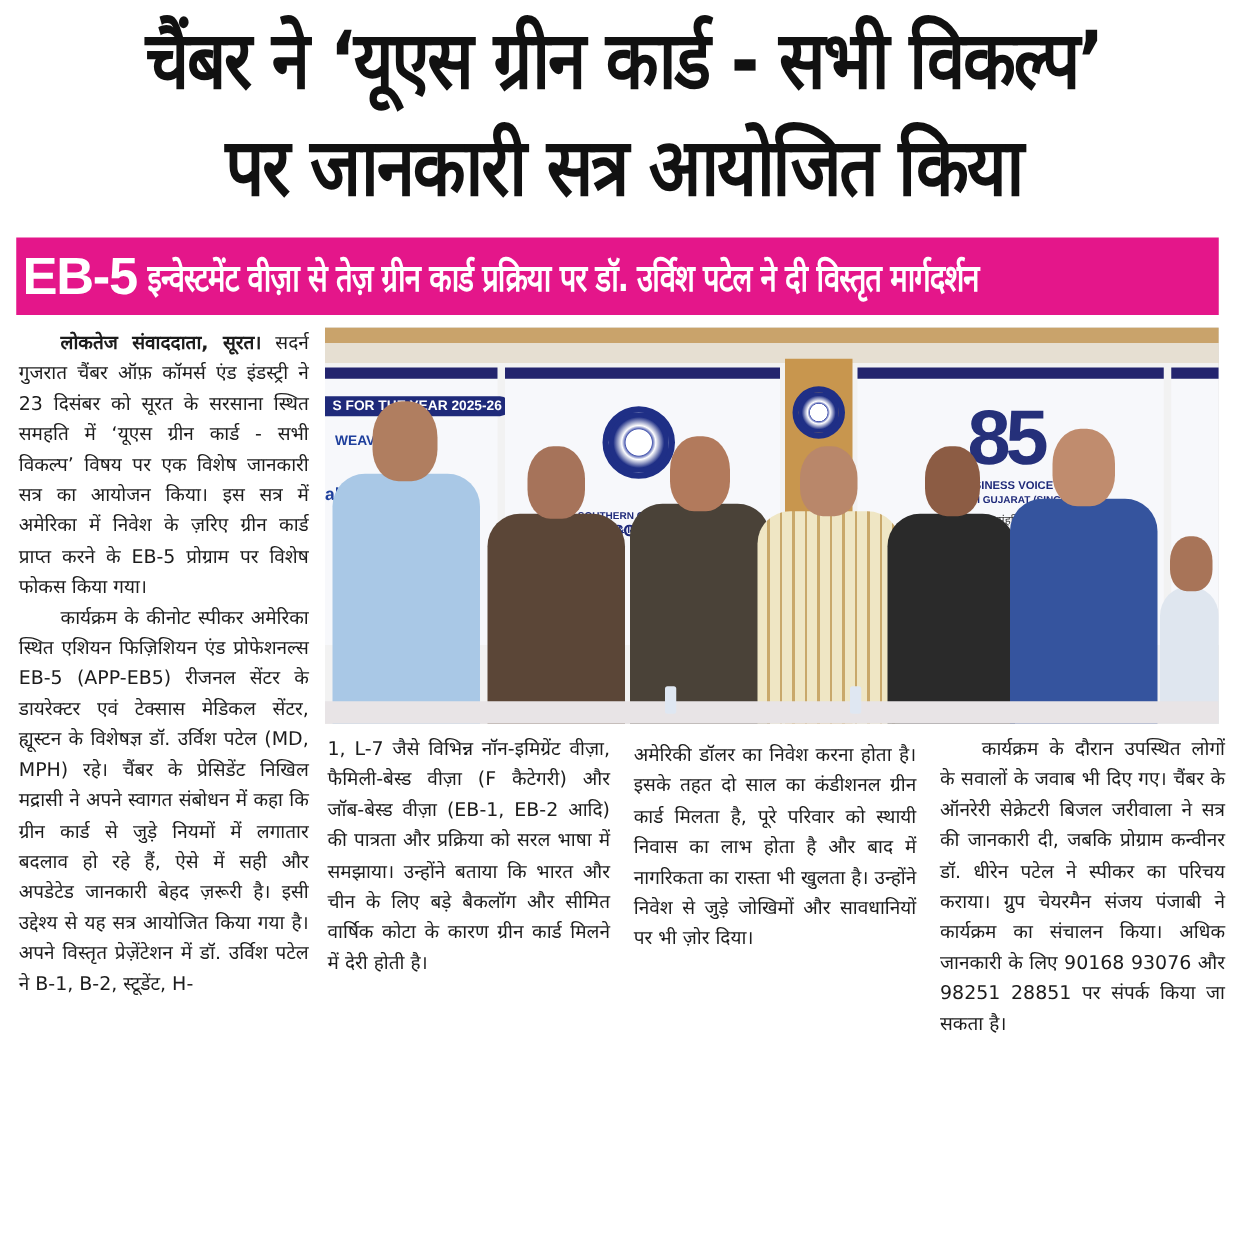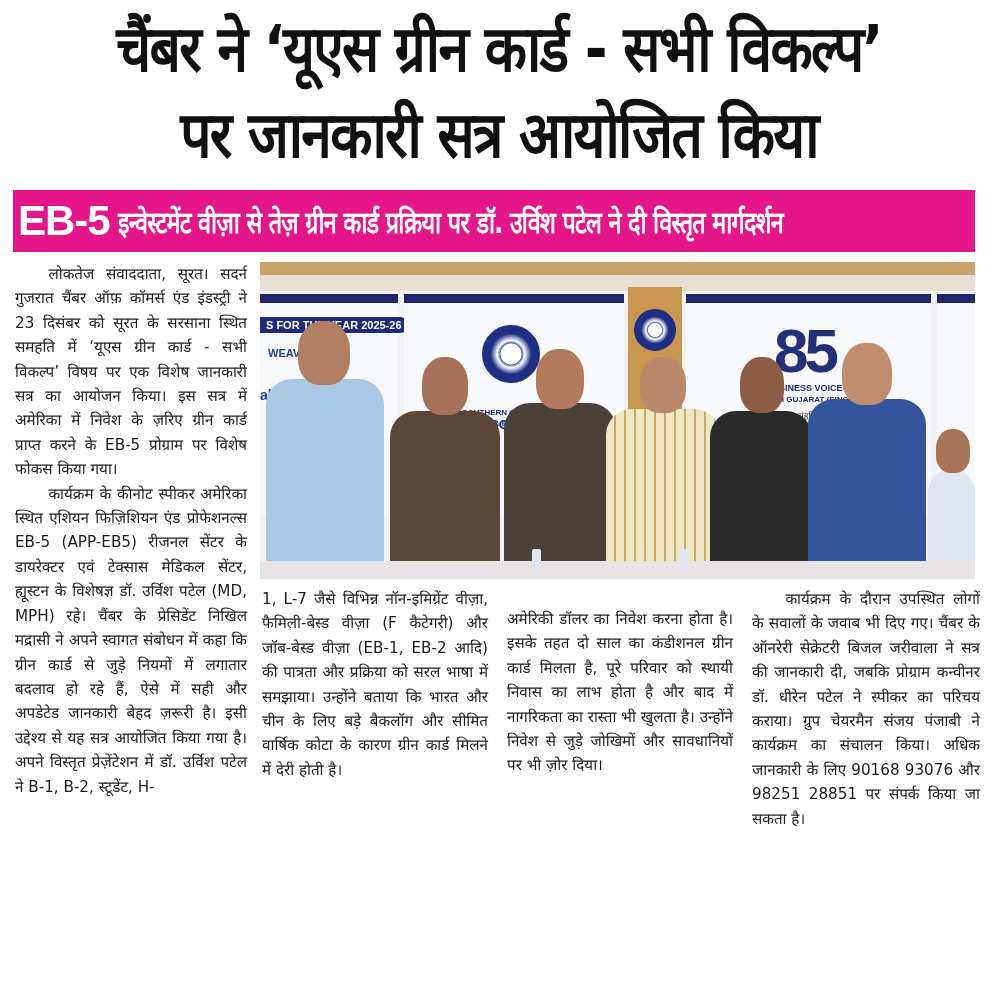--- a/index.html
+++ b/index.html
@@ -23,23 +23,23 @@
   .banner-wrap { display: flex; align-items: center; }
 
   .col {
     position: absolute; font-family: "DejaVu Sans", sans-serif;
     font-size: 15.2px; line-height: 24.4px; text-align: justify; color: #1c1c1c;
   }
   .col p { text-align: justify; }
   .col p.indent { text-indent: 2.2em; }
   .col1 { left: 15px; top: 262px; width: 232px; }
   .col2 { left: 262px; top: 587px; width: 226px; }
-  .col3 { left: 507px; top: 607px; width: 226px; }
+  .col3 { left: 507px; top: 592px; width: 226px; }
   .col4 { left: 752px; top: 587px; width: 228px; }
-  .dateline { font-weight: normal; }
+  .dateline { font-weight: bold; }
 
   
   .photo {
     position: absolute; left: 260px; top: 262px; width: 715px; height: 317px;
     overflow: hidden; background: #d8d4cc;
   }
   .photo .wall { position: absolute; left: 0; top: 0; width: 100%; height: 100%;
     background: linear-gradient(#c9a36b 0 4%, #e6dfd2 4% 9%, #f2f2f2 9% 100%); }
   .photo .pillar { position: absolute; top: 8%; width: 54px; height: 92%; background: #c8964e; }
   .photo .panel { position: absolute; top: 10%; height: 70%; background: #f7f8fb; border-top: 9px solid #23246e; }

